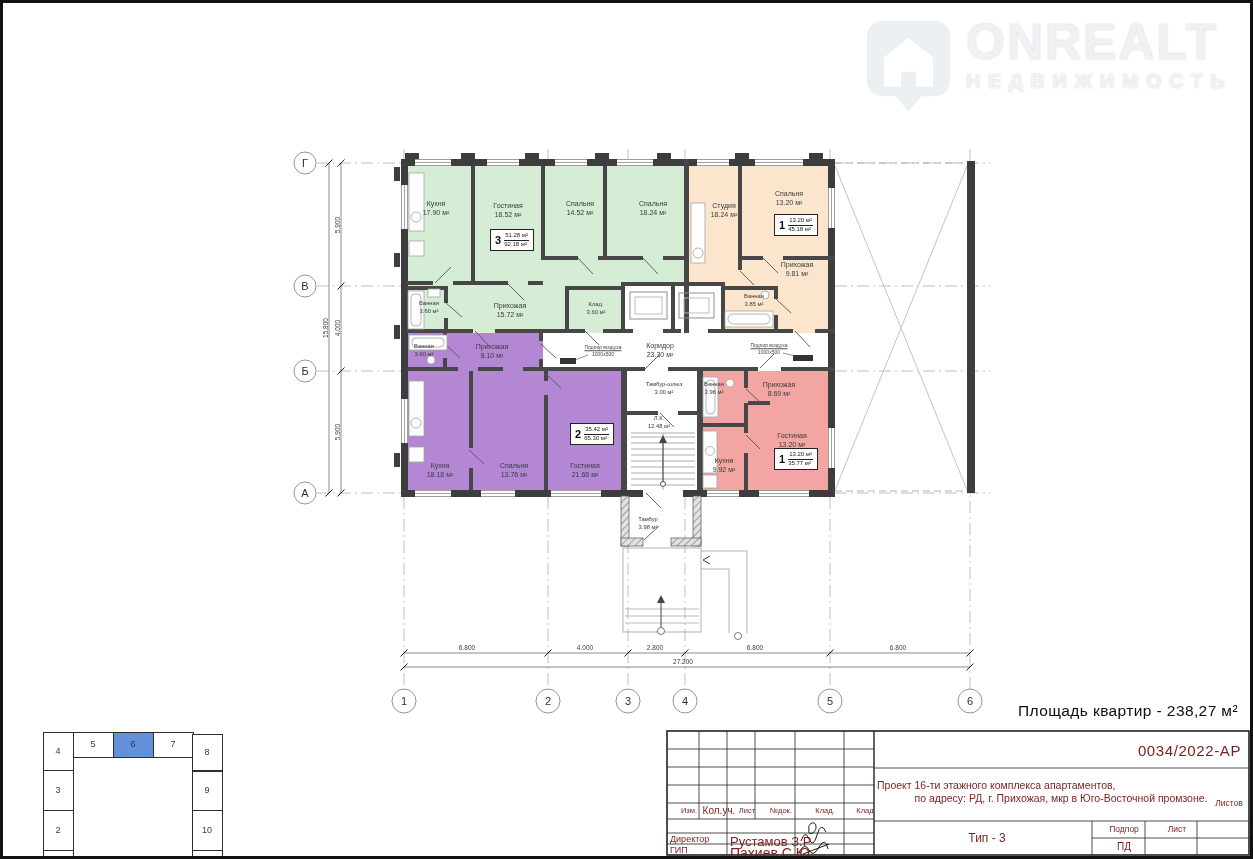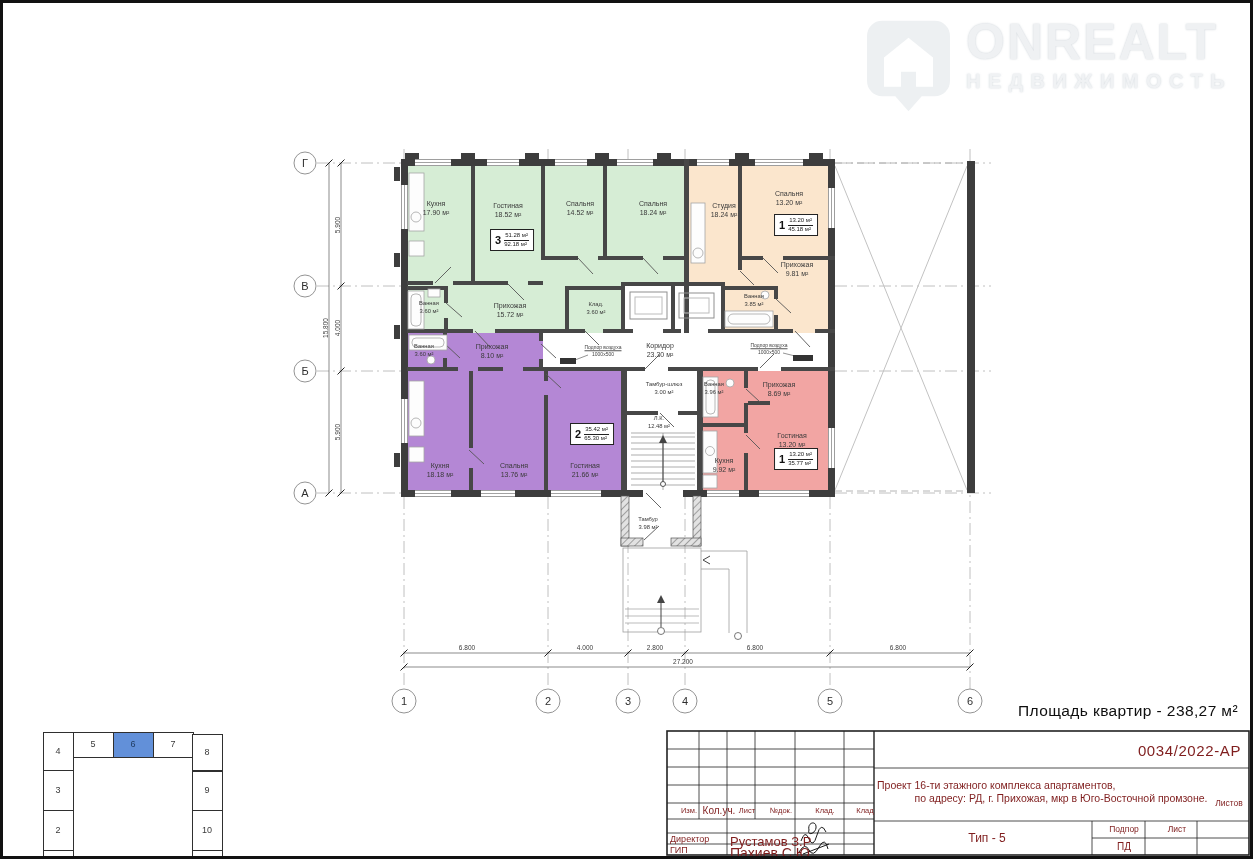--- a/index.html
+++ b/index.html
@@ -536,21 +536,21 @@
   <div class="tb c" style="left:680px;top:808px;font-size:7.5px">Изм.</div>
   <div class="tb c" style="left:710px;top:808px;font-size:10px">Кол.уч.</div>
   <div class="tb c" style="left:738px;top:808px;font-size:7.5px">Лист</div>
   <div class="tb c" style="left:772px;top:808px;font-size:7.5px">№док.</div>
   <div class="tb c" style="left:816px;top:808px;font-size:7.5px">Клад.</div>
   <div class="tb c" style="left:856px;top:808px;font-size:7.5px">Клад</div>
   <div class="tb" style="left:667px;top:832px;font-size:9px">Директор</div>
   <div class="tb" style="left:727px;top:832px;font-size:13px">Рустамов З.Р</div>
   <div class="tb" style="left:667px;top:843px;font-size:9px">ГИП</div>
   <div class="tb" style="left:727px;top:843px;font-size:14px">Пахиев С.Ю</div>
-  <div class="tb c" style="left:978px;top:835px;font-size:12px">Тип - 5</div>
+  <div class="tb c" style="left:978px;top:835px;font-size:12px">Тип - 3</div>
   <div class="tb c" style="left:1115px;top:826px;font-size:8.5px">Подпор</div>
   <div class="tb c" style="left:1168px;top:826px;font-size:8.5px">Лист</div>
   <div class="tb c" style="left:1220px;top:800px;font-size:8.5px">Листов</div>
   <div class="tb c" style="left:1115px;top:844px;font-size:10px">ПД</div>
 
   <div class="kp" style="left:40px;top:729px;width:31px;height:39px"></div>
   <div class="kp" style="left:70px;top:729px;width:41px;height:26px"></div>
   <div class="kp hl" style="left:110px;top:729px;width:41px;height:26px"></div>
   <div class="kp" style="left:150px;top:729px;width:41px;height:26px"></div>
   <div class="kp" style="left:189px;top:731px;width:31px;height:37px"></div>

